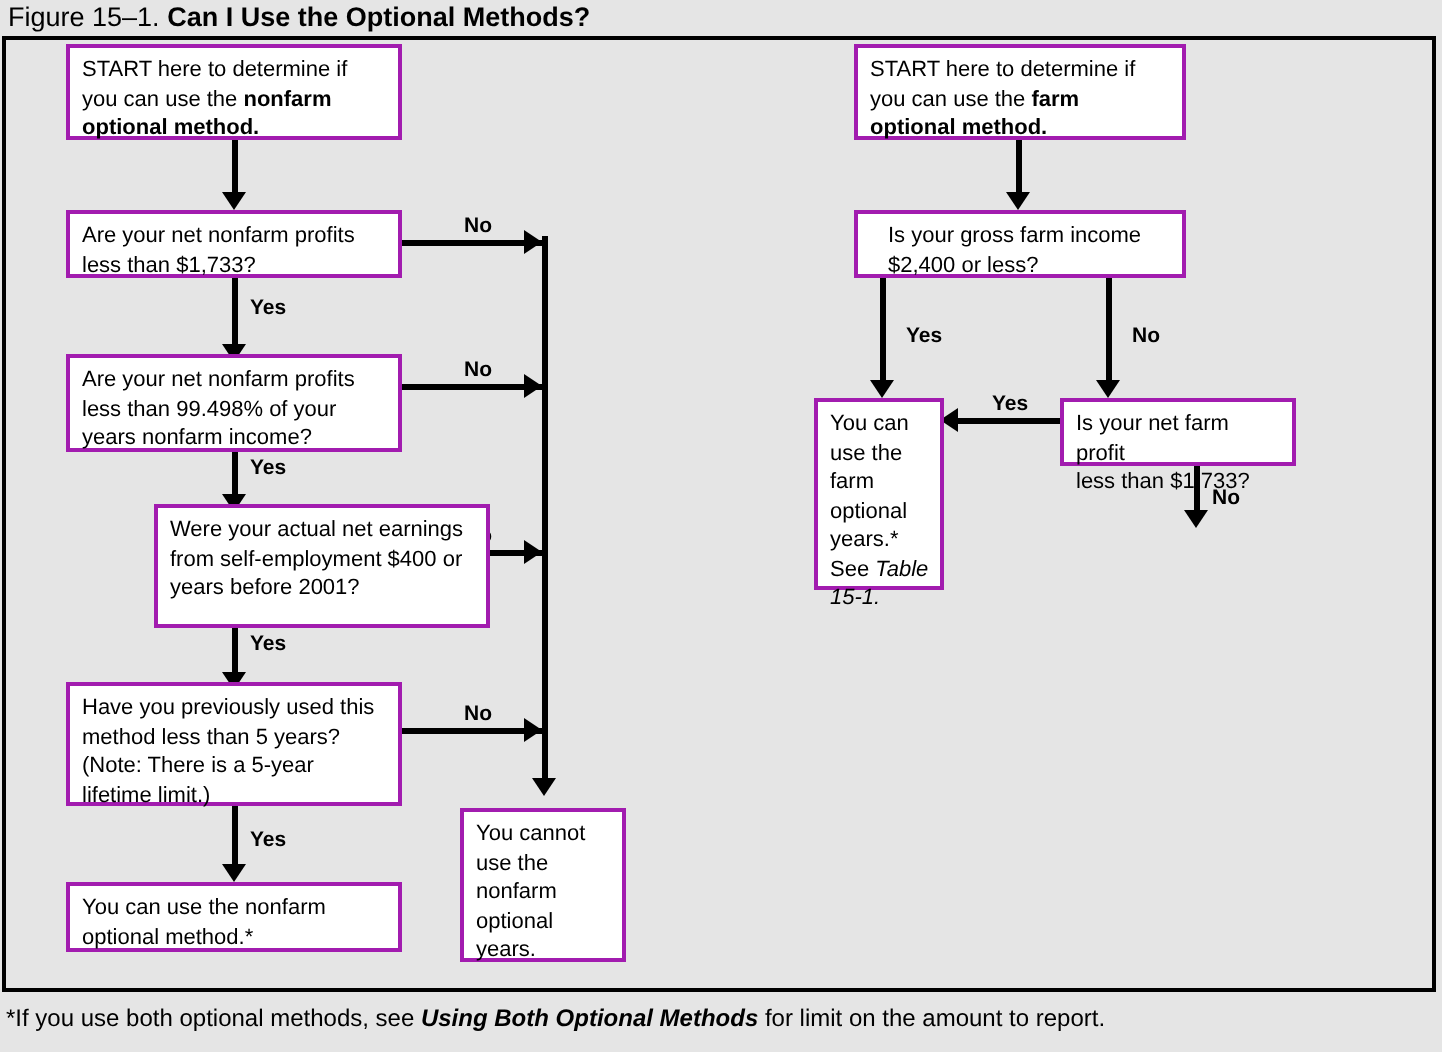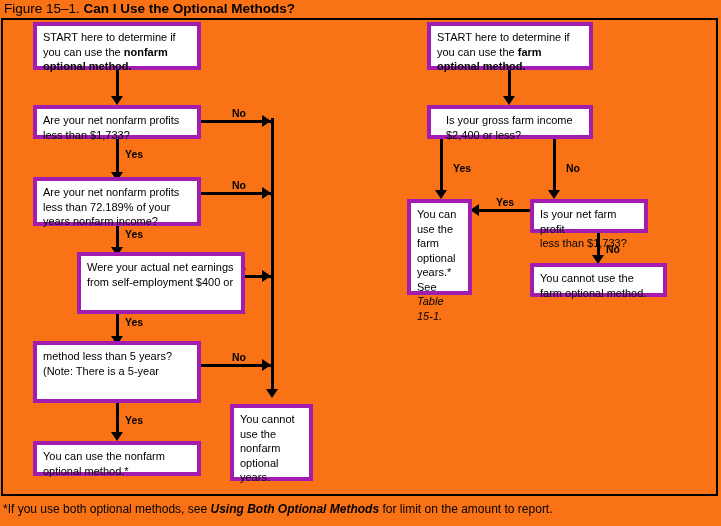--- a/index.html
+++ b/index.html
@@ -9,21 +9,21 @@
   }
   body {
     font-family: "Liberation Sans", sans-serif;
     color: #000000;
   }
   #figure-root {
     position: relative;
     width: 721px;
     height: 526px;
     overflow: hidden;
-    background: #f97316;
+    background: #e5e5e5;
   }
   
   .fig-title {
     position: absolute;
     left: 4px;
     top: 1px;
     font-size: 13.5px;
     letter-spacing: 0px;
     white-space: nowrap;
   }
@@ -47,21 +47,21 @@
     left: 3px;
     top: 502px;
     font-size: 12px;
     white-space: nowrap;
   }
   .footnote i { font-style: italic; font-weight: bold; }
 
   
   .fbox {
     position: absolute;
-    border: 4px solid #a21caf;
+    border: 2px solid #a21caf;
     box-sizing: border-box;
     background: #ffffff;
     font-size: 11px;
     line-height: 14.5px;
     padding: 4px 5px 2px 6px;
     z-index: 5;
   }
   .fbox b { font-weight: bold; }
   .fbox i { font-style: italic; }
 
@@ -139,48 +139,51 @@
   <div class="hline" style="left:201px; top:120px; width:73px;"></div>
   <div class="arrow-right" style="left:262px; top:115px;"></div>
   <div class="edge-label" style="left:232px; top:107px;">No</div>
 
   <div class="vline" style="left:116px; top:139px; height:38px;"></div>
   <div class="arrow-down" style="left:111px; top:172px;"></div>
   <div class="edge-label" style="left:125px; top:148px;">Yes</div>
 
   <div class="fbox" style="left:33px; top:177px; width:168px; height:49px;">
     <div>Are your net nonfarm profits</div>
-    <div>less than 72.189% of your</div>
+    <div>less than 99.498% of your</div>
     <div>years nonfarm income?</div>
   </div>
 
   <div class="hline" style="left:201px; top:192px; width:73px;"></div>
   <div class="arrow-right" style="left:262px; top:187px;"></div>
   <div class="edge-label" style="left:232px; top:179px;">No</div>
 
   <div class="vline" style="left:116px; top:226px; height:27px;"></div>
   <div class="arrow-down" style="left:111px; top:247px;"></div>
   <div class="edge-label" style="left:125px; top:228px;">Yes</div>
 
   <div class="fbox" style="left:33px; top:252px; width:168px; height:62px;margin-left:44px;">
     <div>Were your actual net earnings</div>
     <div>from self-employment $400 or</div>
+    <div>years before 2001?</div>
   </div>
 
   <div class="hline" style="left:201px; top:275px; width:73px;"></div>
   <div class="arrow-right" style="left:262px; top:270px;"></div>
   <div class="edge-label" style="left:232px; top:262px;">No</div>
 
   <div class="vline" style="left:116px; top:314px; height:28px;"></div>
   <div class="arrow-down" style="left:111px; top:336px;"></div>
   <div class="edge-label" style="left:125px; top:316px;">Yes</div>
 
   <div class="fbox" style="left:33px; top:341px; width:168px; height:62px;">
+    <div>Have you previously used this</div>
     <div>method less than 5 years?</div>
     <div>(Note: There is a 5-year</div>
+    <div>lifetime limit.)</div>
   </div>
 
   <div class="hline" style="left:201px; top:364px; width:73px;"></div>
   <div class="arrow-right" style="left:262px; top:359px;"></div>
   <div class="edge-label" style="left:232px; top:351px;">No</div>
 
   <div class="vline" style="left:271px; top:118px; height:274px;"></div>
   <div class="arrow-down" style="left:266px; top:389px;"></div>
 
   <div class="fbox" style="left:230px; top:404px; width:83px; height:77px;">
@@ -238,20 +241,16 @@
   </div>
 
   <div class="hline" style="left:479px; top:209px; width:53px;"></div>
   <div class="arrow-left" style="left:470px; top:204px;"></div>
   <div class="edge-label" style="left:496px; top:196px;">Yes</div>
 
   <div class="vline" style="left:597px; top:233px; height:28px;"></div>
   <div class="arrow-down" style="left:592px; top:255px;"></div>
   <div class="edge-label" style="left:606px; top:243px;">No</div>
 
-  <div class="fbox" style="left:530px; top:263px; width:137px; height:34px;">
-    <div>You cannot use the</div>
-    <div>farm optional method.</div>
-  </div>
 
   <div class="footnote"><span>*If you use both optional methods, see </span><i>Using Both Optional Methods</i><span> for limit on the amount to report.</span></div>
 
 </div>
 
 </body></html>

